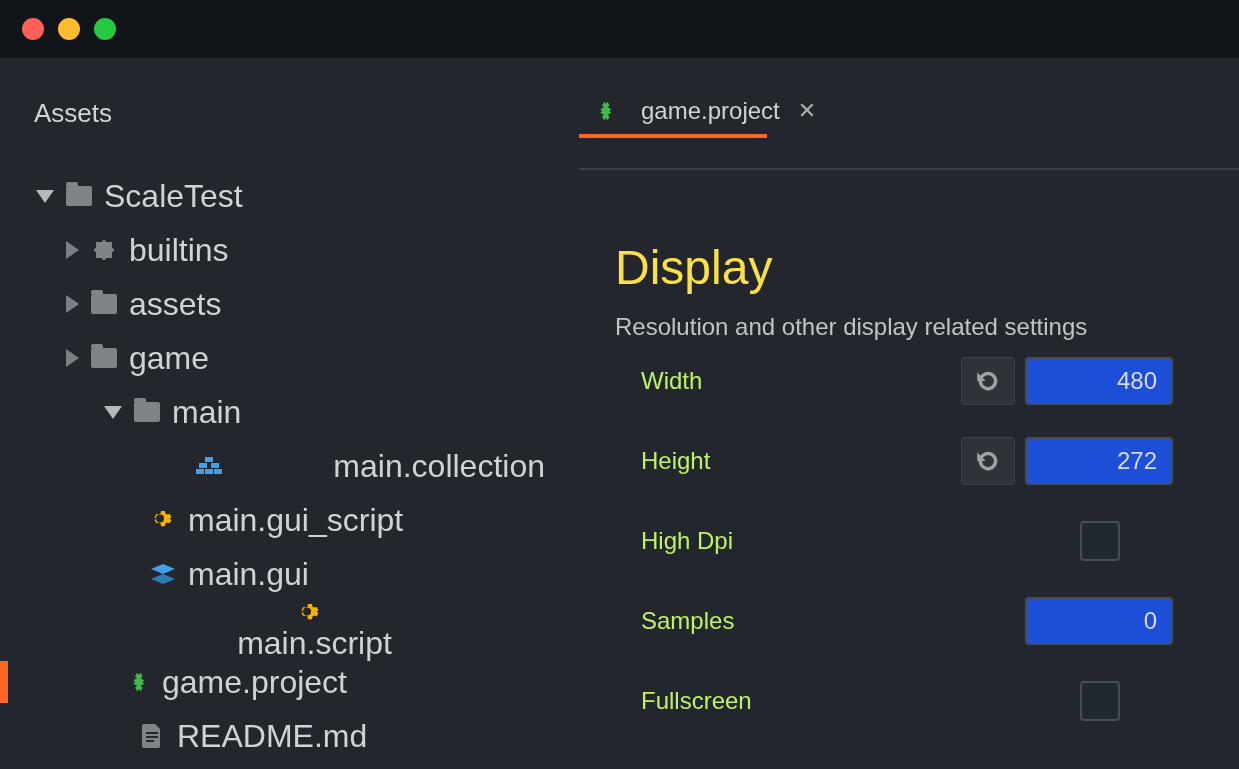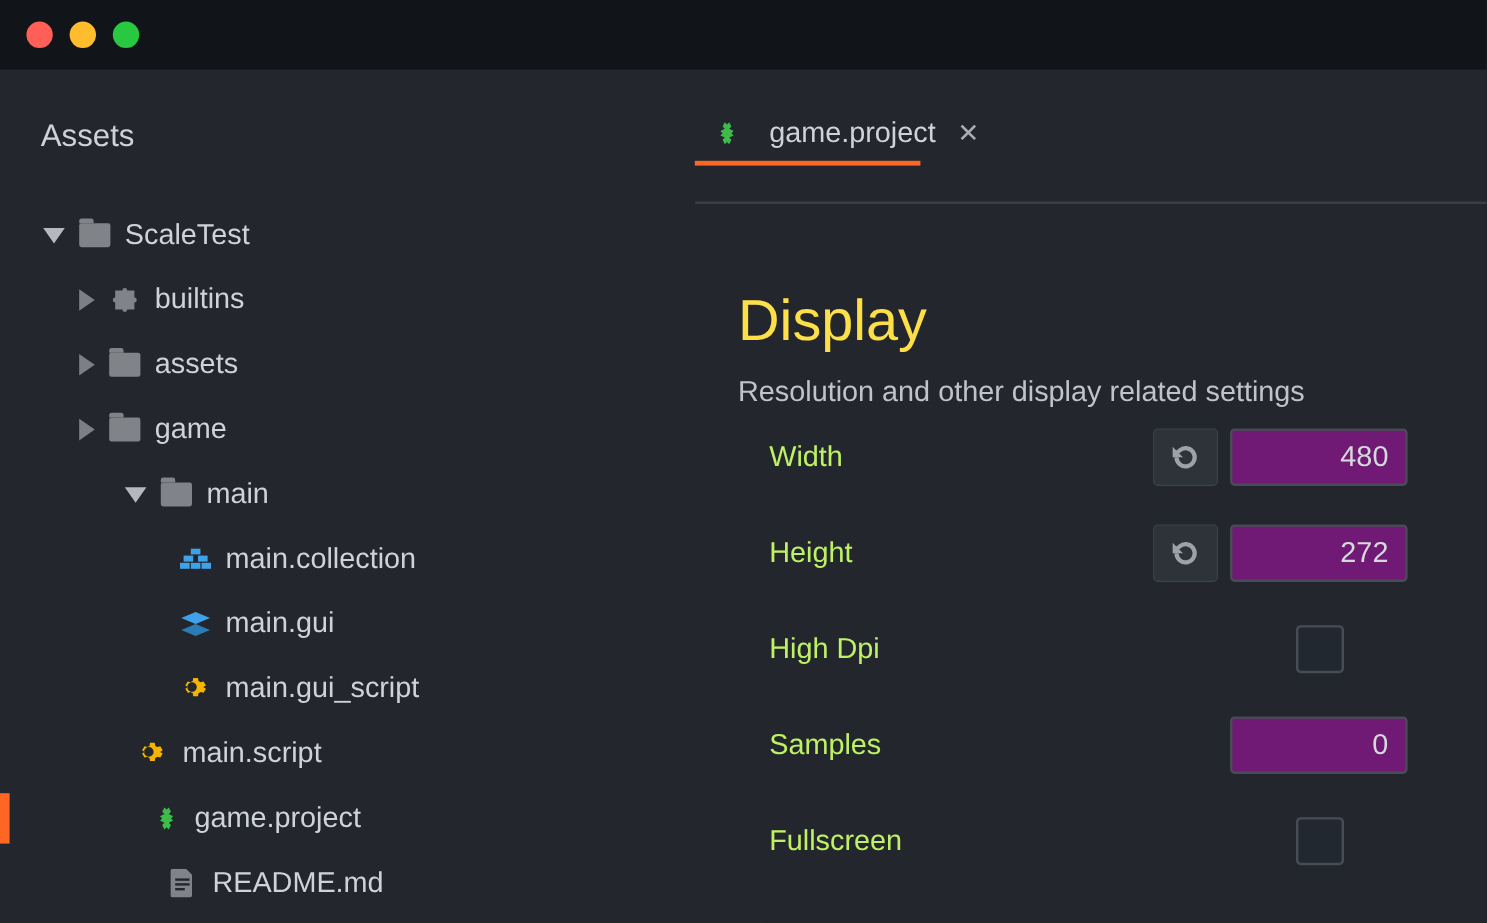--- a/index.html
+++ b/index.html
@@ -3,21 +3,21 @@
 <meta charset="utf-8">
 <style>
   * { box-sizing: border-box; margin: 0; padding: 0; }
   html, body { width: 1239px; height: 769px; background: #23272d; font-family: -apple-system, "Segoe UI", "Helvetica Neue", Arial, sans-serif; color: #c8ccd0; overflow: hidden; }
   .titlebar { height: 58px; background: #111418; display: flex; align-items: center; padding-left: 22px; gap: 14px; }
   .traffic { width: 22px; height: 22px; border-radius: 50%; display:inline-block; }
   .red { background: #ff5f57; } .yellow { background: #ffbd2e; } .green { background: #28c940; }
   .body { display: flex; height: calc(100% - 58px); }
   .sidebar { width: 545px; padding: 40px 0 0 0; display:flex; flex-direction:column; }
   .panel-title { font-size: 26px; font-weight: 400; color:#cfd3d7; padding-left: 34px; margin-bottom: 40px; }
-  .tree-item { display:flex; align-items:center; height: 54px; font-size: 24px; color:#cfd3d7; position:relative; cursor:default; }
+  .tree-item { display:flex; align-items:center; height: 54px; font-size: 32px; color:#cfd3d7; position:relative; cursor:default; }
   .tree-item.active::before { content:""; position:absolute; left:0; top:6px; bottom:6px; width:8px; background:#fd6623; }
   .chevron { width: 0; height: 0; display:inline-block; margin-right: 10px; }
   .chevron.down { border-left:9px solid transparent; border-right:9px solid transparent; border-top:13px solid #b5b9bd; }
   .chevron.right { border-top:9px solid transparent; border-bottom:9px solid transparent; border-left:13px solid #7c8086; }
   .chevron.empty { width:18px; height:18px; }
   .icon-slot { width: 30px; height: 26px; display:flex; align-items:center; justify-content:center; margin-right: 10px; }
   .fi-folder { width:26px; height:20px; background:#808489; border-radius:2px; position:relative; }
   .fi-folder::before { content:""; position:absolute; top:-4px; left:0; width:12px; height:4px; background:#808489; border-radius:2px 2px 0 0; }
   .fi-puzzle { width:24px; height:24px; }
   .fi-collection { width:26px; height:18px; }
@@ -31,21 +31,21 @@
   .tab { display:flex; align-items:center; gap:12px; height:50px; padding:0 10px; font-size:24px; color:#cfd3d7; position:relative; }
   .tab-close { font-size:22px; color:#a9adb1; margin-left:6px; }
   .tab-underline { position:absolute; left:0; bottom:-2px; width:188px; height:4px; background:#fd6623; }
   .divider { margin:32px 0 0 34px; height:2px; background:#3a3f46; border-radius:1px; }
   .section { padding: 70px 0 0 70px; }
   .section-title { font-size:48px; font-weight:300; color:#fde047; margin-bottom:18px; }
   .section-sub { font-size:24px; color:#c0c4c8; font-weight:300; }
   .form-row { display:flex; align-items:center; height:80px; padding-left:26px; }
   .form-label { width:320px; font-size:24px; color:#bef264; font-weight:300; }
   .reset-btn { width:54px; height:48px; background:#2e333a; border:1px solid #3d434b; border-radius:4px; display:flex; align-items:center; justify-content:center; margin-right:10px; }
-  .num-input { width:148px; height:48px; background:#701a75; border:2px solid #474d55; border-radius:4px; color:#d6d9dc; font-size:24px; font-weight:300; text-align:right; padding:0 14px; }
+  .num-input { width:148px; height:48px; background:#1d4ed8; border:2px solid #474d55; border-radius:4px; color:#d6d9dc; font-size:24px; font-weight:300; text-align:right; padding:0 14px; }
   .checkbox { width:40px; height:40px; border:2px solid #474d55; border-radius:4px; background:#222830; margin-left: 55px; }
   svg { display:block; }
 </style>
 </head>
 <body>
 
 <div class="titlebar">
   <span class="traffic red"></span>
   <span class="traffic yellow"></span>
   <span class="traffic green"></span>
@@ -85,54 +85,54 @@
           </span>
           <span>game</span>
         </div>
         <div class="tree-item" style="padding-left: 92px; margin-left: 12px;">
           <span class="chevron down"></span>
           <span class="icon-slot">
             <div class="fi-folder"></div>
           </span>
           <span>main</span>
         </div>
-        <div class="tree-item" style="padding-left: 120px;">
+        <div class="tree-item" style="padding-left: 67px; justify-content: space-between;">
           <span class="chevron empty"></span>
           <span class="icon-slot">
             <svg class="fi-collection" viewBox="0 0 26 18">
               <rect x="9" y="0" width="8" height="5" fill="#3fa2e9"></rect>
               <rect x="3" y="6" width="8" height="5" fill="#3fa2e9"></rect>
               <rect x="15" y="6" width="8" height="5" fill="#3fa2e9"></rect>
               <rect x="0" y="12" width="8" height="5" fill="#3fa2e9"></rect>
               <rect x="9" y="12" width="8" height="5" fill="#3fa2e9"></rect>
               <rect x="18" y="12" width="8" height="5" fill="#3fa2e9"></rect>
             </svg>
           </span>
           <span>main.collection</span>
         </div>
         <div class="tree-item" style="padding-left: 120px;">
           <span class="chevron empty"></span>
           <span class="icon-slot">
+            <svg class="fi-cog" viewBox="0 0 24 24">
+              <path fill="#f5b400" d="M12 8a4 4 0 1 0 0 8 4 4 0 0 0 0-8zm9.4 4l2.2 1.3-2 3.4-2.5-.7a8 8 0 0 1-1.7 1l-.4 2.6h-4l-.4-2.6a8 8 0 0 1-1.7-1l-2.5.7-2-3.4L8.6 12l-2.2-1.3 2-3.4 2.5.7a8 8 0 0 1 1.7-1L13 4.4h4l.4 2.6a8 8 0 0 1 1.7 1l2.5-.7 2 3.4z" transform="translate(-3 -1.4)"></path>
+            </svg>
+          </span>
+          <span>main.gui_script</span>
+        </div>
+        <div class="tree-item" style="padding-left: 120px;">
+          <span class="chevron empty"></span>
+          <span class="icon-slot">
             <svg class="fi-layers" viewBox="0 0 24 20">
               <path fill="#3fa2e9" d="M12 0l12 5-12 5L0 5z"></path>
               <path fill="#2b7bb5" d="M12 10l12 5-12 5L0 15z"></path>
             </svg>
           </span>
           <span>main.gui</span>
         </div>
-        <div class="tree-item" style="padding-left: 120px;">
-          <span class="chevron empty"></span>
-          <span class="icon-slot">
-            <svg class="fi-cog" viewBox="0 0 24 24">
-              <path fill="#f5b400" d="M12 8a4 4 0 1 0 0 8 4 4 0 0 0 0-8zm9.4 4l2.2 1.3-2 3.4-2.5-.7a8 8 0 0 1-1.7 1l-.4 2.6h-4l-.4-2.6a8 8 0 0 1-1.7-1l-2.5.7-2-3.4L8.6 12l-2.2-1.3 2-3.4 2.5.7a8 8 0 0 1 1.7-1L13 4.4h4l.4 2.6a8 8 0 0 1 1.7 1l2.5-.7 2 3.4z" transform="translate(-3 -1.4)"></path>
-            </svg>
-          </span>
-          <span>main.gui_script</span>
-        </div>
-        <div class="tree-item" style="padding-left: 84px;">
+        <div class="tree-item" style="padding-left: 84px; flex-direction: column;">
           <span class="chevron empty"></span>
           <span class="icon-slot">
             <svg class="fi-cog" viewBox="0 0 24 24">
               <path fill="#f5b400" d="M12 8a4 4 0 1 0 0 8 4 4 0 0 0 0-8zm9.4 4l2.2 1.3-2 3.4-2.5-.7a8 8 0 0 1-1.7 1l-.4 2.6h-4l-.4-2.6a8 8 0 0 1-1.7-1l-2.5.7-2-3.4L8.6 12l-2.2-1.3 2-3.4 2.5.7a8 8 0 0 1 1.7-1L13 4.4h4l.4 2.6a8 8 0 0 1 1.7 1l2.5-.7 2 3.4z" transform="translate(-3 -1.4)"></path>
             </svg>
           </span>
           <span>main.script</span>
         </div>
         <div class="tree-item active" style="padding-left: 94px;">
           <span class="chevron empty"></span>

